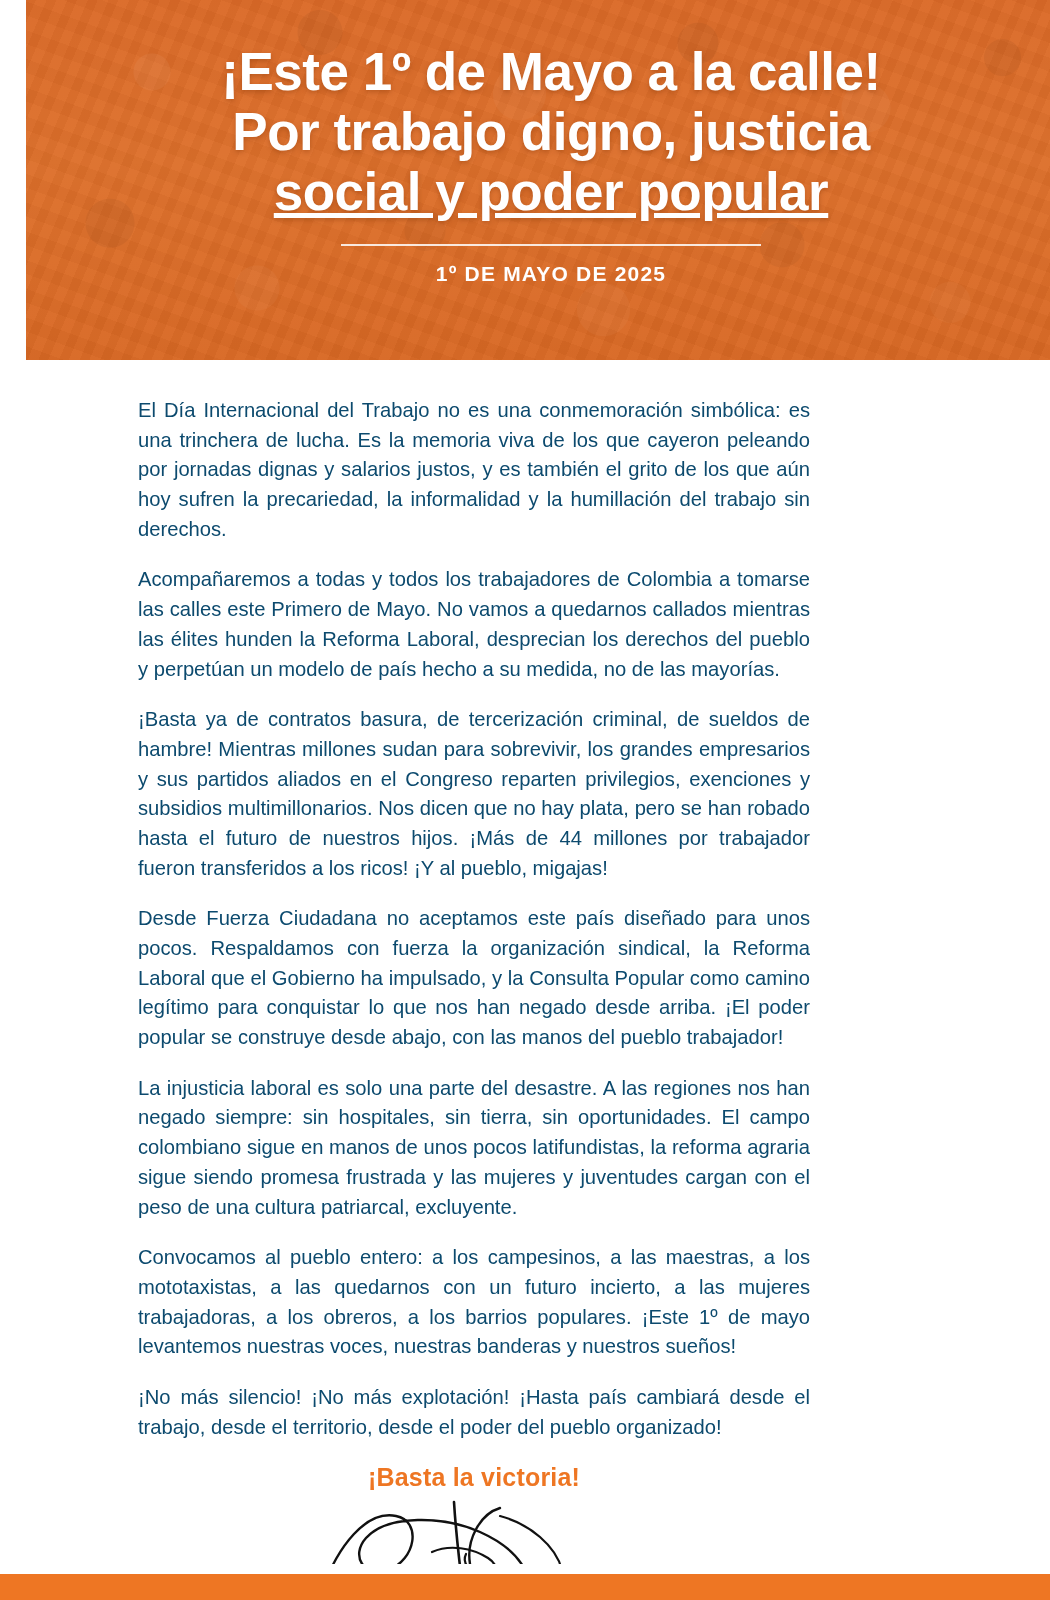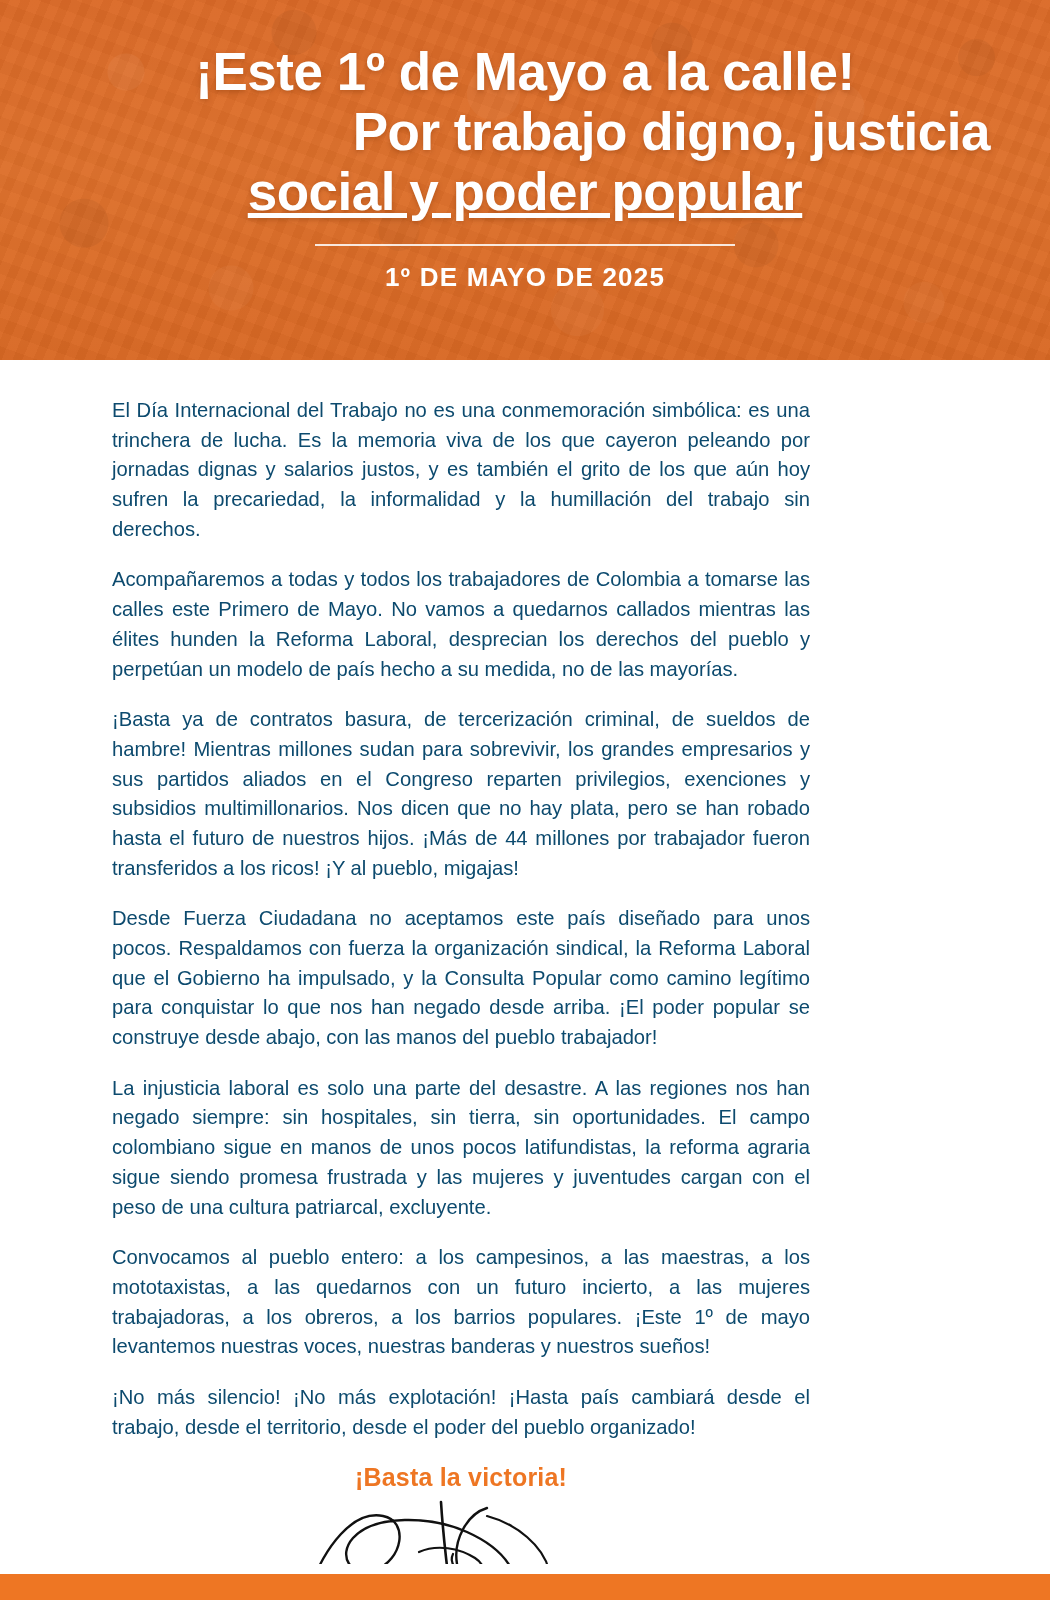--- a/index.html
+++ b/index.html
@@ -12,20 +12,21 @@
     height: 1600px;
     font-family: "Liberation Sans", sans-serif;
     overflow: hidden;
   }
   .page {
     position: relative;
     width: 922px;
     height: 1600px;
     background: #ffffff;
     box-sizing: border-box;
+    padding-left: 26px;
   }
 
   
   .header {
     position: relative;
     width: 1050px;
     height: 360px;
     background: #e8762c;
     overflow: hidden;
   }
@@ -64,32 +65,32 @@
   .headline {
     color: #ffffff;
     font-weight: bold;
     font-size: 53px;
     line-height: 1.13;
     letter-spacing: -0.5px;
     text-shadow: 0 2px 5px rgba(120,45,0,0.35);
     margin: 0;
   }
   .headline .l1 { display: block; }
-  .headline .l2 { display: block; text-align: right; }
+  .headline .l2 { display: block; }
   .headline .l3 { display: block; text-decoration: underline; }
   .rule {
     width: 420px;
     height: 2px;
     background: rgba(255,255,255,0.85);
     margin: 22px auto 16px auto;
   }
   .date {
     color: #ffffff;
     font-weight: bold;
-    font-size: 26px;
+    font-size: 21px;
     letter-spacing: 1.2px;
     margin: 14px;
   }
 
   
   .content {
     padding: 36px 112px 0 112px;
   }
   .para {
     color: #0c4a6e;

